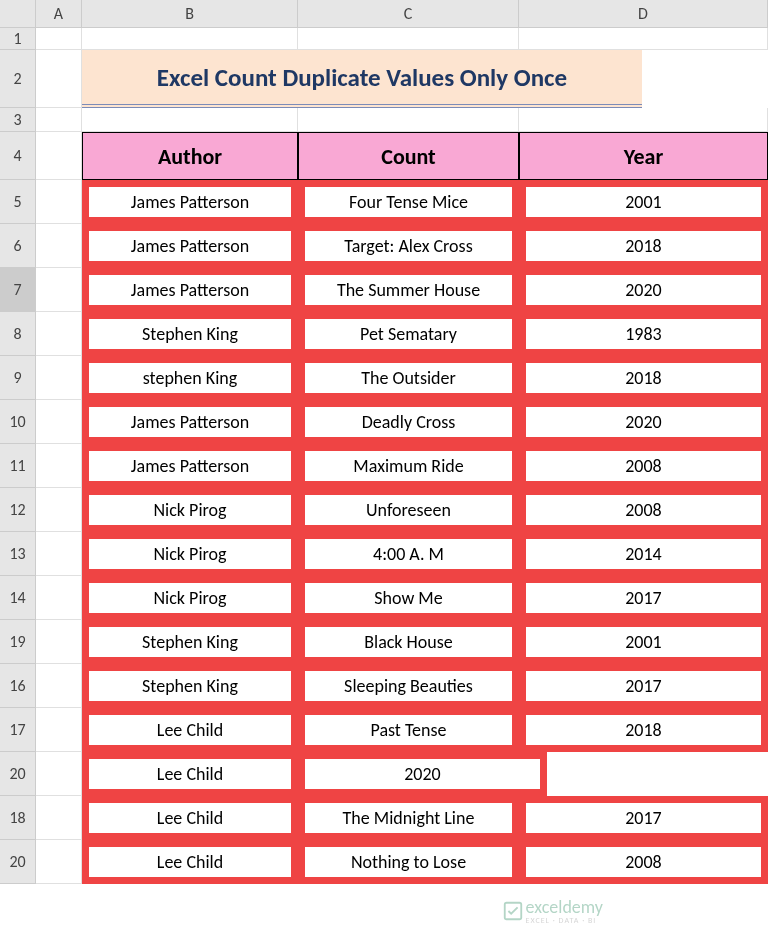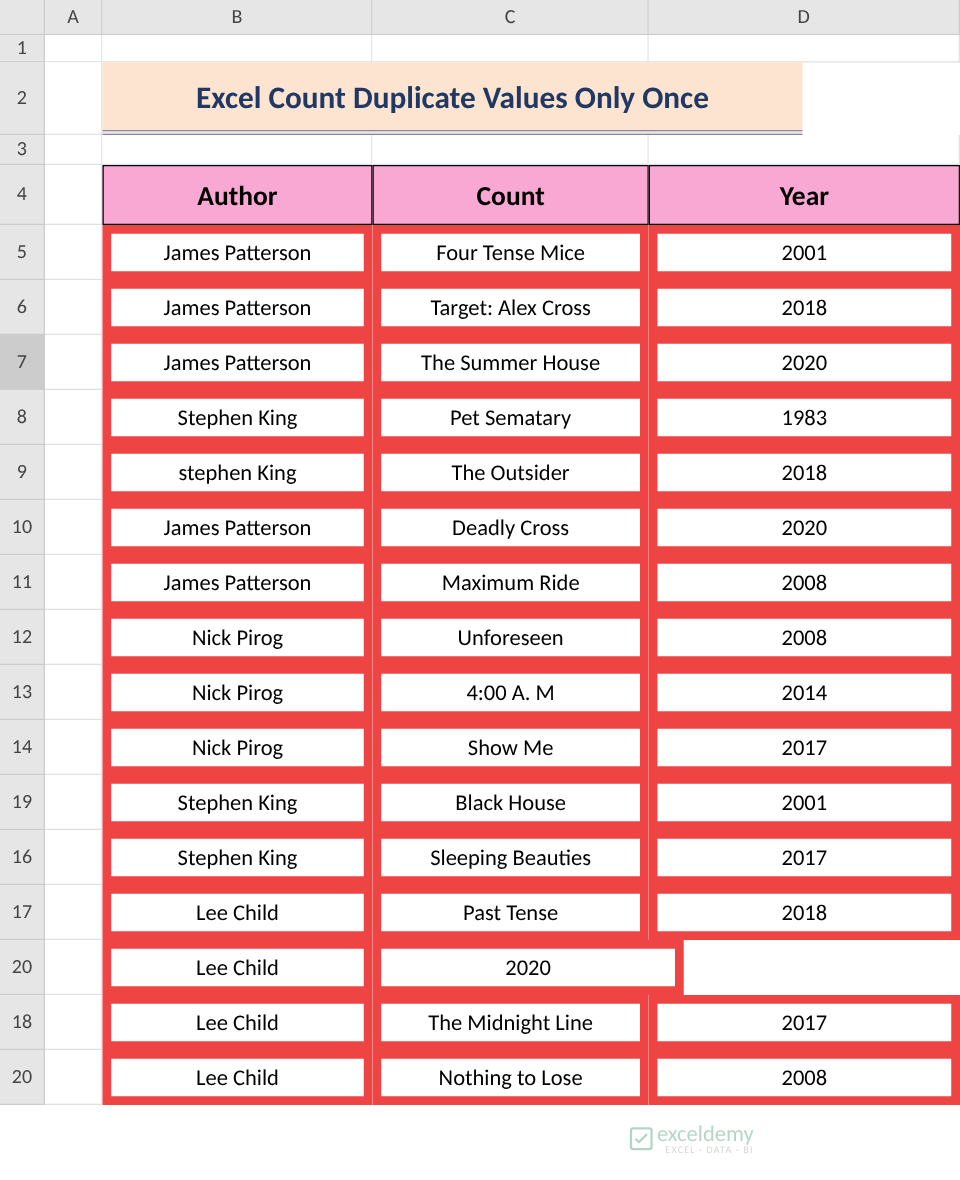--- a/index.html
+++ b/index.html
@@ -99,21 +99,20 @@
     .watermark {
       position: absolute;
       bottom: 20px;
       right: 165px;
       opacity: 0.35;
       display: flex;
       align-items: center;
       gap: 2px;
       color: #2a8a5f;
       font-size: 18px;
-      text-align: right;
     }
     .watermark-icon {
       width: 22px;
       height: 22px;
     }
     .watermark-text {
       display: flex;
       flex-direction: column;
       line-height: 1;
     }

